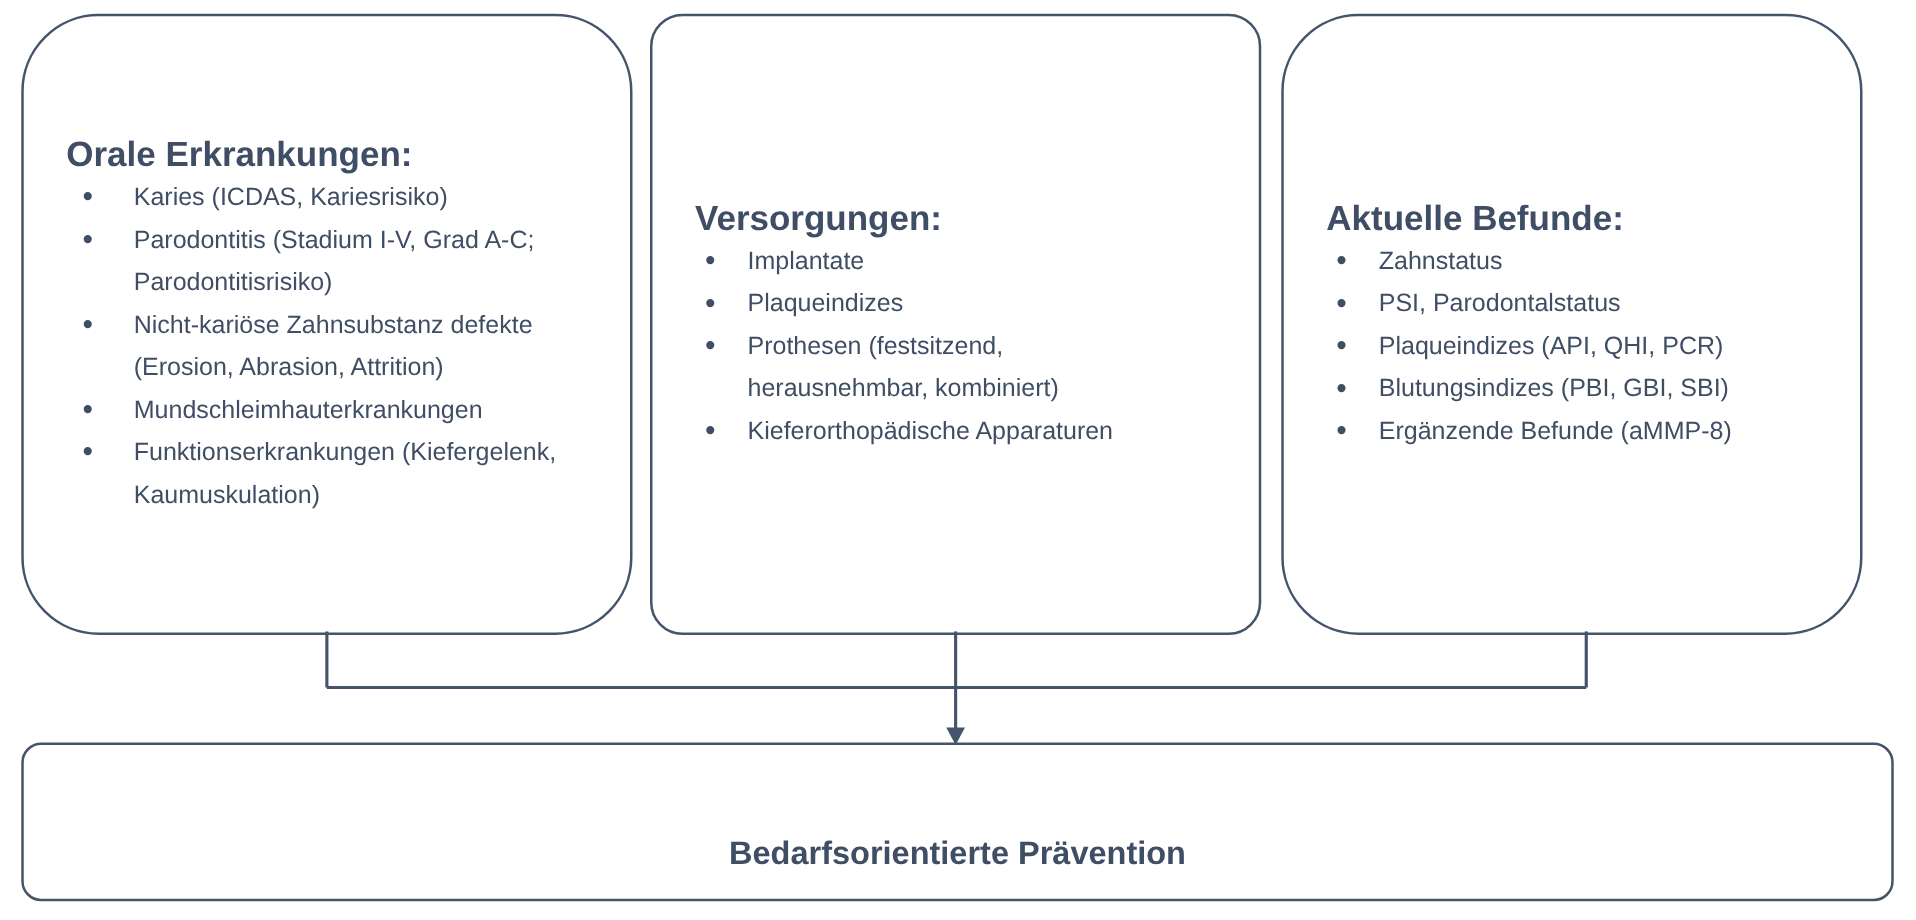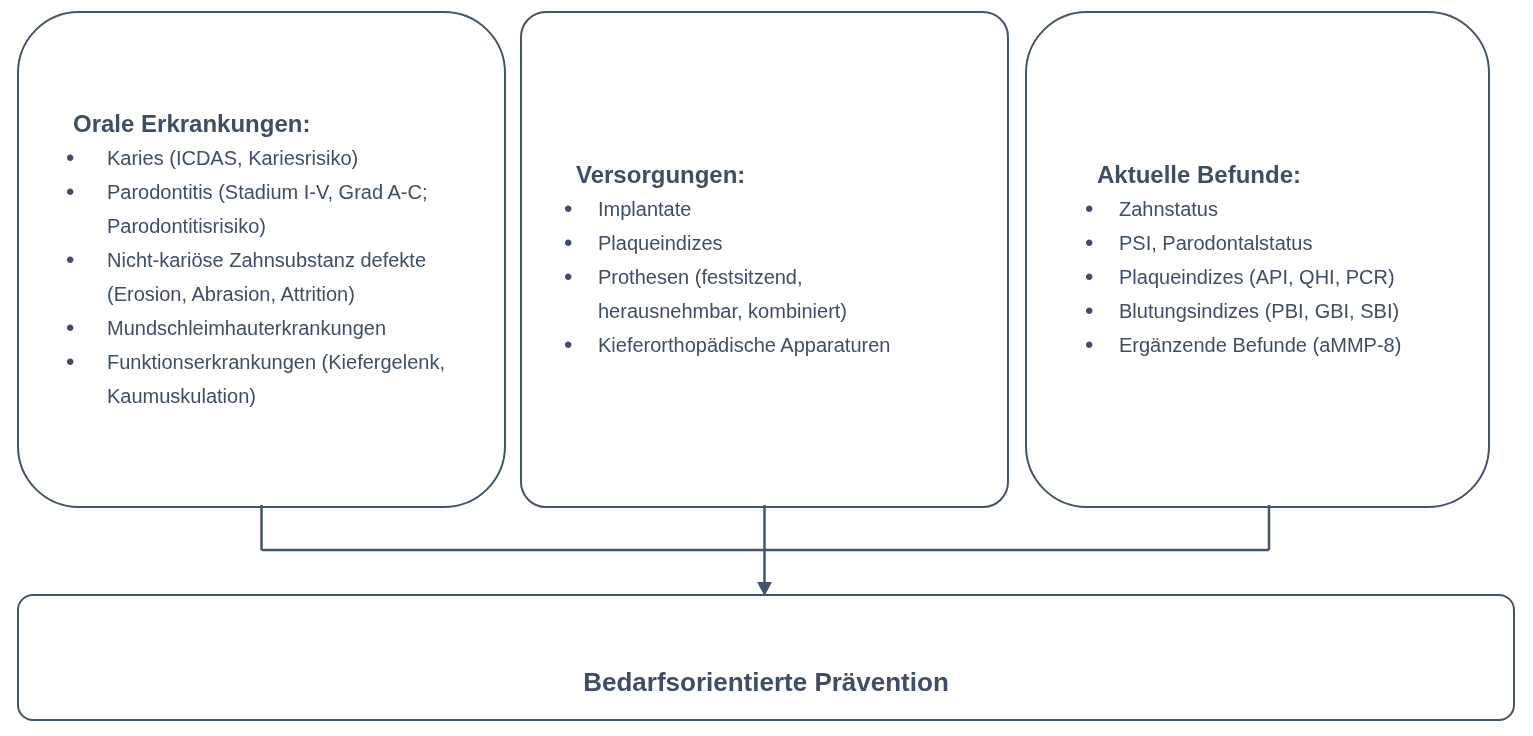--- a/index.html
+++ b/index.html
@@ -21,30 +21,29 @@
   
   .topbox{
     position:absolute;top:11px;height:497px;
     border:2.5px solid var(--line-color);
     border-radius:62px;
     background:var(--bg-color);
     display:flex;flex-direction:column;justify-content:center;
   }
   .box1{left:17px;width:489px;}
   .box2{left:520px;width:489px;border-radius:26px;}
-  .box3{left:1025px;width:465px;padding-left:16px;}
+  .box3{left:1025px;width:465px;}
 
   .box-content{padding-left:34px;padding-right:28px;}
   .box2 .box-content{padding-right:80px;}
 
   .box-title{
     font-weight:bold;
-    font-size:24px;line-height:34px;
+    font-size:28px;line-height:34px;
     color:var(--text-color);
-    margin-left:20px;
   }
   ul.box-list{margin:0;padding:0;list-style:none;}
   li.box-item{
     position:relative;
     font-size:20px;line-height:34px;
     color:var(--text-color);
   }
   .box1 li.box-item{padding-left:54px;}
   .box2 li.box-item,.box3 li.box-item{padding-left:42px;}
   li.box-item::before{

